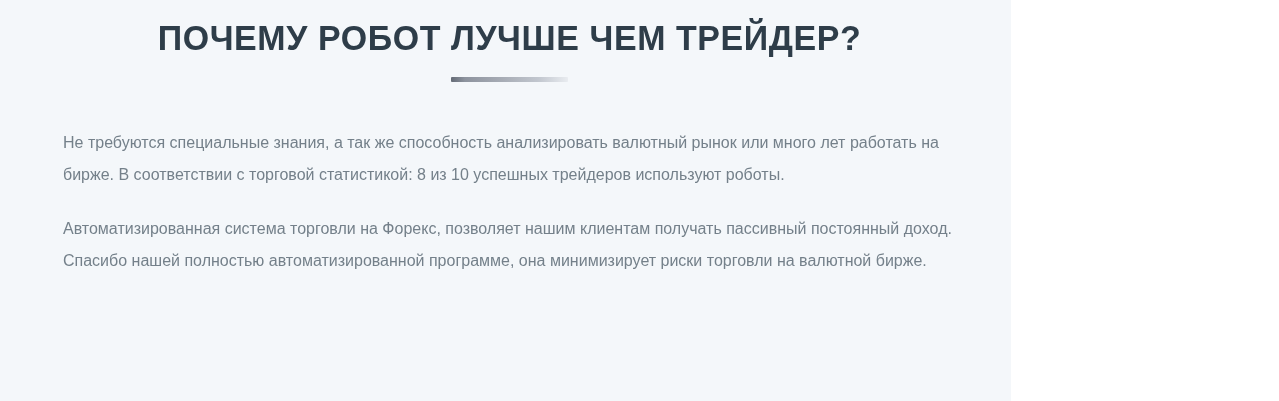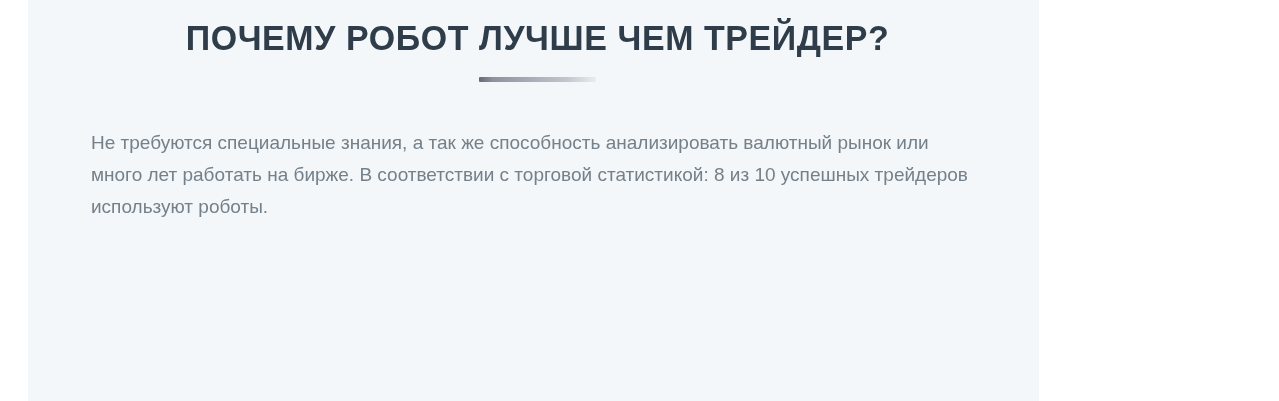--- a/index.html
+++ b/index.html
@@ -7,21 +7,20 @@
     width: 1279px;
     height: 401px;
     overflow: hidden;
     font-family: "Liberation Sans", sans-serif;
   }
   .section {
     width: 1011px;
     height: 401px;
     background: #f4f7fa;
     padding: 16px 55px 0 63px;
-    margin-left: 28px;
   }
   .section-title {
     font-size: 35px;
     font-weight: 800;
     line-height: 44px;
     letter-spacing: 0.6px;
     color: #2e3d49;
     text-align: center;
     transform: scaleX(0.97);
   }
@@ -34,31 +33,32 @@
       #646b76 0%,
       #8d939e 12%,
       #a8adb6 45%,
       #c2c7cf 75%,
       #e9ecf0 100%);
   }
   .paragraphs {
     margin-top: 45px;
   }
   .paragraphs p {
-    font-size: 19px;
+    font-size: 16px;
     line-height: 32px;
     color: #74808a;
     margin-bottom: 22px;
     max-width: 1170px;
   }
 </style>
 </head>
 <body>
 
 <div class="section">
   <h2 class="section-title">ПОЧЕМУ РОБОТ ЛУЧШЕ ЧЕМ ТРЕЙДЕР?</h2>
 
   <div class="title-divider"></div>
 
   <div class="paragraphs">
     <p>Не требуются специальные знания, а так же способность анализировать валютный рынок или много лет работать на бирже. В соответствии с торговой статистикой: 8 из 10 успешных трейдеров используют роботы.</p>
+    <p>Автоматизированная система торговли на Форекс, позволяет нашим клиентам получать пассивный постоянный доход. Спасибо нашей полностью автоматизированной программе, она минимизирует риски торговли на валютной бирже.</p>
   </div>
 </div>
 
 </body></html>

